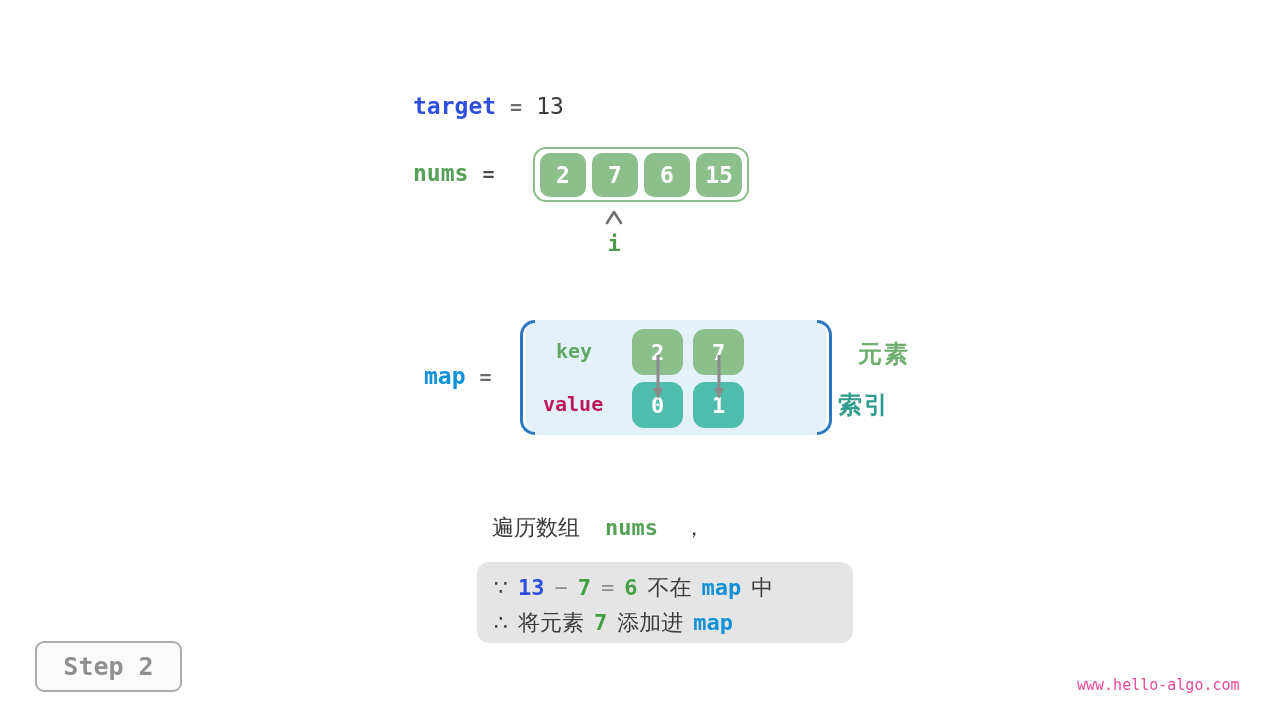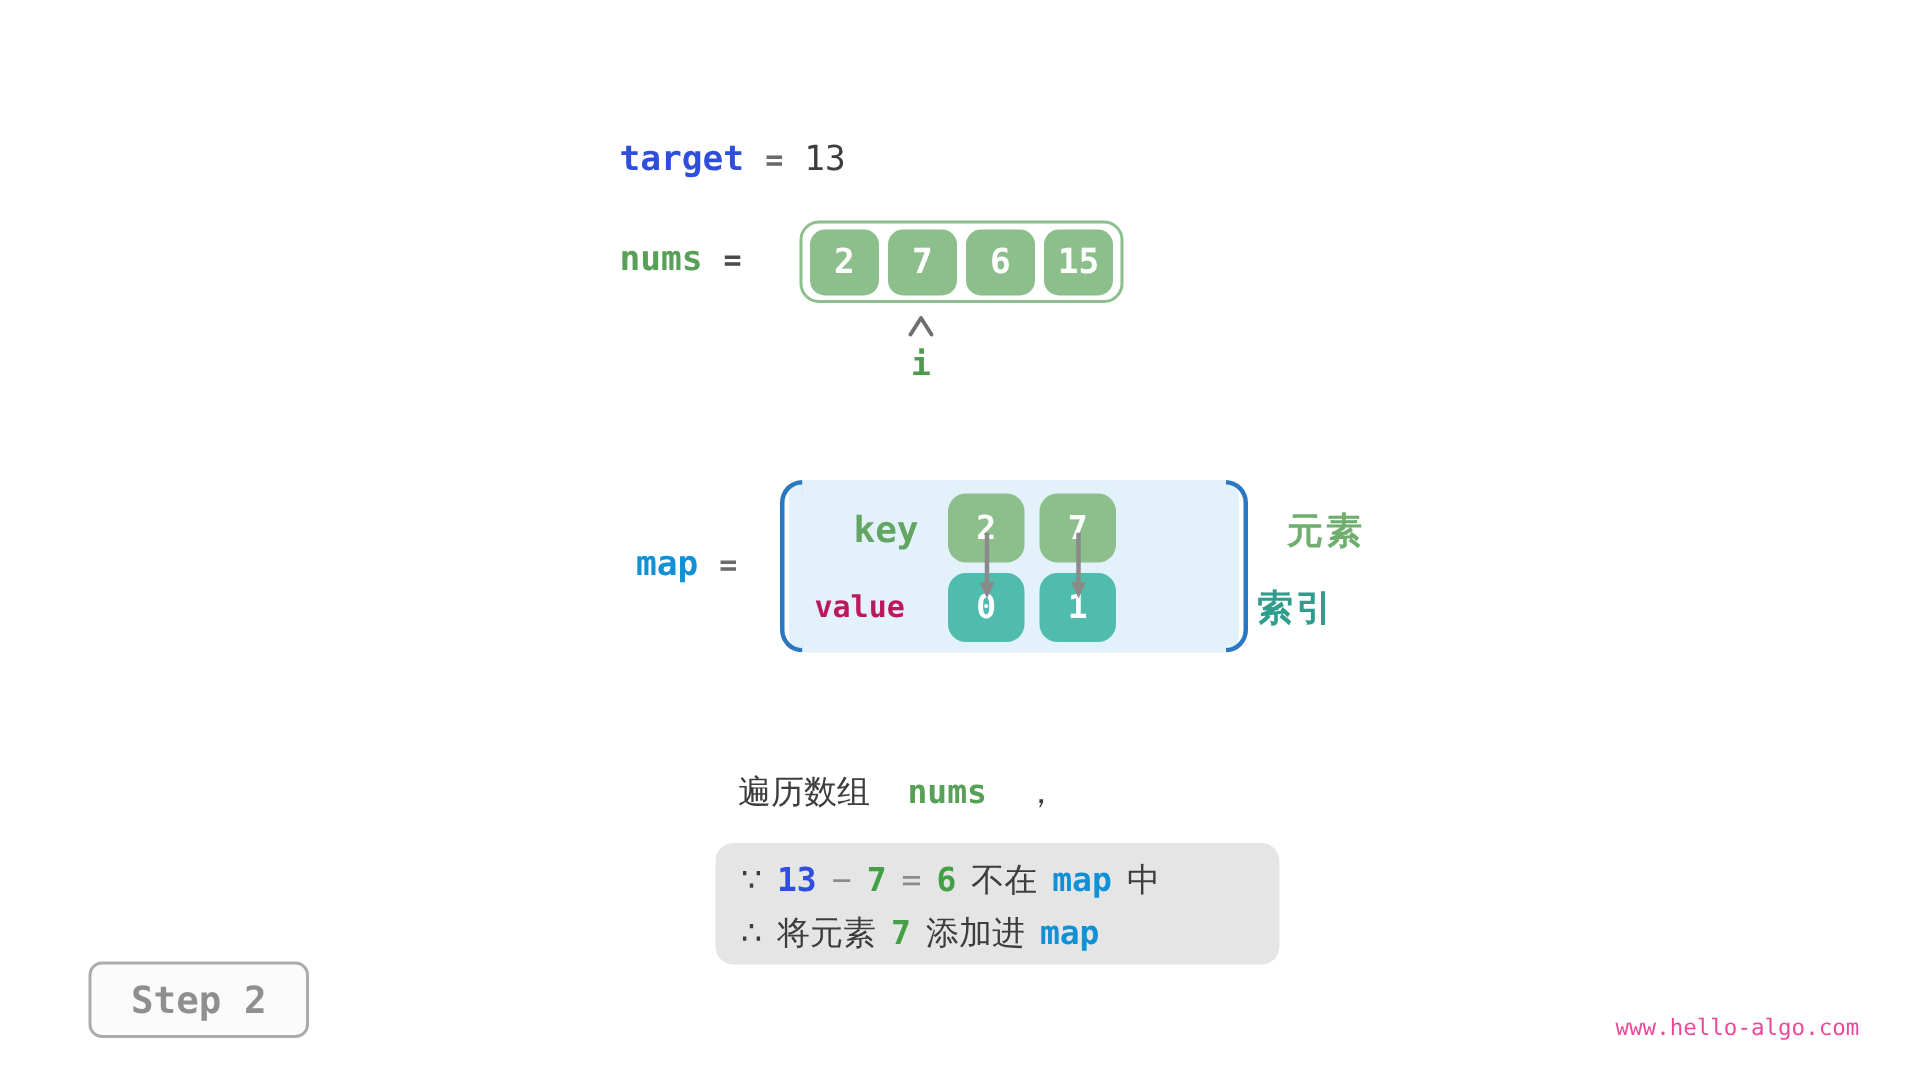--- a/index.html
+++ b/index.html
@@ -28,22 +28,22 @@
 
   .i-label{position:absolute;left:604px;top:231px;width:20px;text-align:center;
            font-family:"DejaVu Sans Mono",monospace;font-weight:bold;font-size:22px;color:#4E9B4E;}
 
   
   .map-box{position:absolute;left:520px;top:320px;width:312px;height:115px;}
   .map-fill{position:absolute;left:6px;right:6px;top:0;bottom:0;background:#E3F1FA;border-radius:12px;}
   .bracket{position:absolute;top:0;width:15px;height:115px;box-sizing:border-box;border:3px solid #2B77C0;}
   .bracket-l{left:0;border-right:none;border-radius:16px 0 0 16px;}
   .bracket-r{right:0;border-left:none;border-radius:0 16px 16px 0;}
-  .key-label{position:absolute;left:49px;top:19px;font-family:"DejaVu Sans Mono",monospace;
-             font-weight:bold;font-size:24px;color:#63A563;}
+  .key-label{position:absolute;left:36px;top:19px;font-family:"DejaVu Sans Mono",monospace;
+             font-weight:bold;font-size:20px;color:#63A563;}
   .value-label{position:absolute;left:23px;top:72px;font-family:"DejaVu Sans Mono",monospace;
              font-weight:bold;font-size:20px;color:#be185d;}
   .entries{position:absolute;left:112px;top:9px;display:flex;gap:10px;}
   .entry{position:relative;width:51px;display:flex;flex-direction:column;gap:7px;}
   .key-box,.value-box{width:51px;height:46px;border-radius:12px;color:#fff;
            font-family:"DejaVu Sans Mono",monospace;font-weight:bold;font-size:22px;
            display:flex;align-items:center;justify-content:center;}
   .key-box{background:#8CBF8C;}
   .value-box{background:#4FBCAE;}
   .entry-arrow{position:absolute;left:50%;transform:translateX(-50%);top:26px;}
@@ -61,21 +61,21 @@
             display:flex;flex-direction:column;justify-content:space-evenly;}
   .info-line{display:flex;align-items:baseline;gap:10px;font-size:22px;line-height:30px;}
   .token-dark{color:#3D3D3D;}
   .token-gray{color:#8C8C8C;font-family:"DejaVu Sans Mono",monospace;}
   .token-blue{color:#2F4EDD;font-family:"DejaVu Sans Mono",monospace;font-weight:bold;}
   .token-green{color:#44A044;font-family:"DejaVu Sans Mono",monospace;font-weight:bold;}
   .token-azure{color:#1090D5;font-family:"DejaVu Sans Mono",monospace;font-weight:bold;}
 
   .step-badge{position:absolute;left:35px;top:641px;width:147px;height:51px;box-sizing:border-box;
               border:2px solid #ACACAC;border-radius:9px;background:#FBFBFB;
-              display:flex;align-items:center;justify-content:center;margin-left:24px;}
+              display:flex;align-items:center;justify-content:center;}
   .step-badge span{font-family:"DejaVu Sans Mono",monospace;font-weight:bold;font-size:25px;color:#8F8F8F;}
 
   .watermark{position:absolute;left:1077px;top:676px;font-family:"DejaVu Sans Mono",monospace;
              font-size:15px;color:#ec4899;}
 </style>
 </head>
 <body>
 
 <div class="canvas">
 

